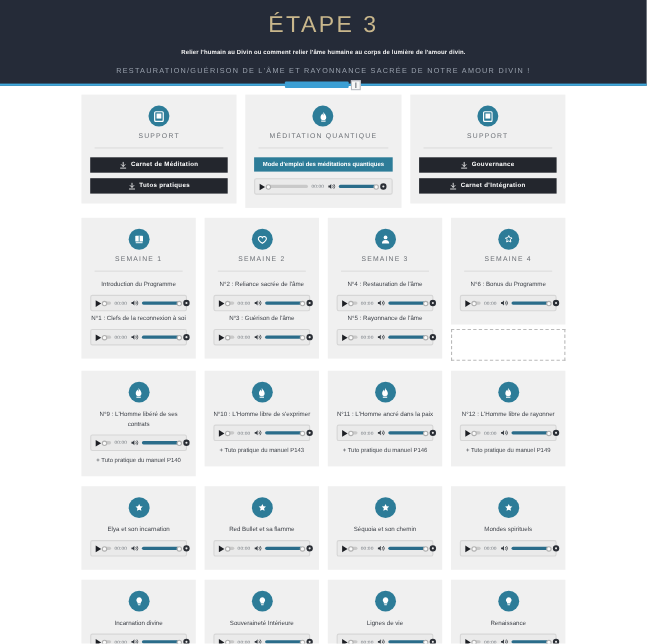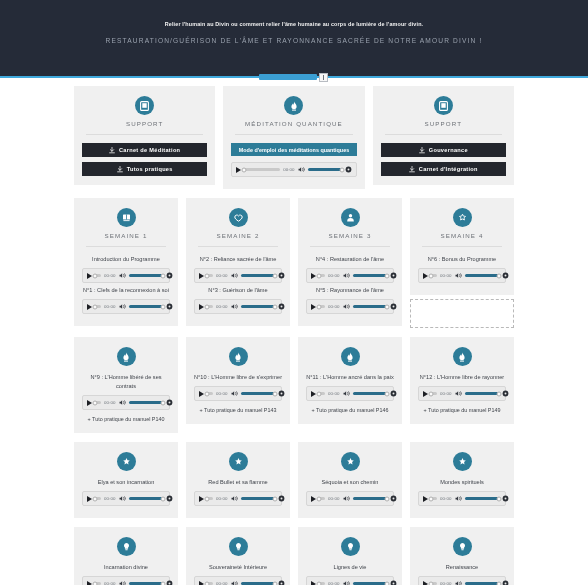--- a/index.html
+++ b/index.html
@@ -178,20 +178,21 @@
     background: #fff;
     margin-top: 4px;
   }
 </style>
 </head>
 <body>
 
 <div class="page">
 
   <div class="hero">
+    <div class="hero-title">ÉTAPE 3</div>
     <div class="hero-sub">Relier l'humain au Divin ou comment relier l'âme humaine au corps de lumière de l'amour divin.</div>
     <div class="hero-sub2">RESTAURATION/GUÉRISON DE L'ÂME ET RAYONNANCE SACRÉE DE NOTRE AMOUR DIVIN !</div>
     <div class="hero-rule"></div>
     <div class="hero-progress">
       <div class="hero-progress-bar"></div>
       <div class="hero-progress-handle">
           <i></i>
         </div>
     </div>
   </div>

